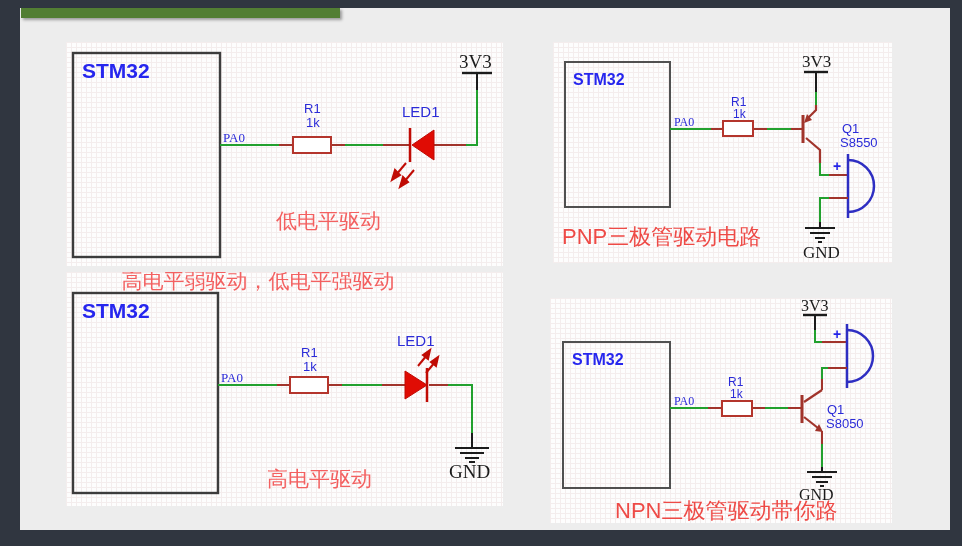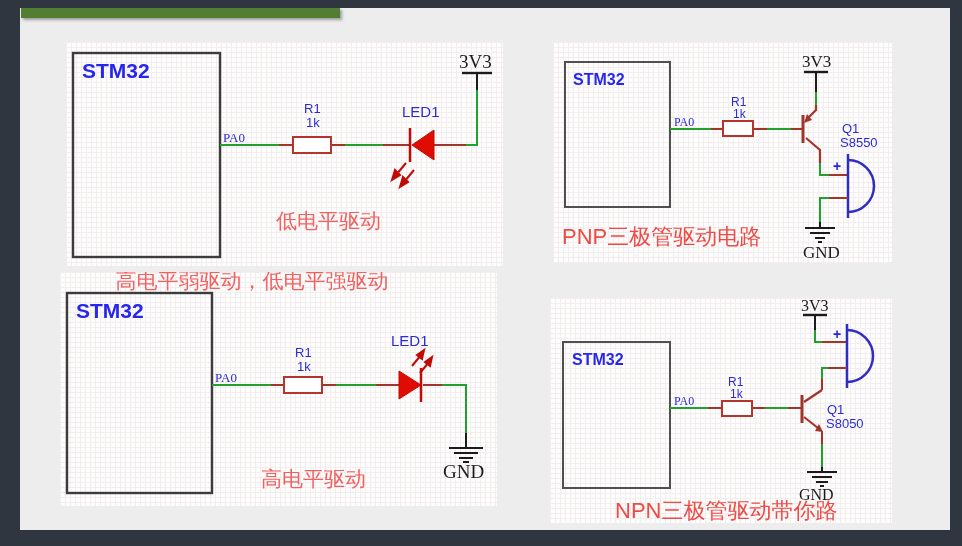--- a/index.html
+++ b/index.html
@@ -21,21 +21,21 @@
     position:absolute;
     background-color:#fdfdfd;
     background-image:
       linear-gradient(#f4eded 1px, transparent 1px),
       linear-gradient(90deg,#f4eded 1px, transparent 1px);
     background-size:5px 5px;
   }
   .panel svg{position:absolute;left:0;top:0;}
   #p1{left:66px;top:42px;width:437px;height:224px;}
   #p2{left:553px;top:42px;width:339px;height:221px;}
-  #p3{left:60px;top:272px;width:437px;height:234px;}
+  #p3{left:66px;top:272px;width:437px;height:234px;}
   #p4{left:550px;top:298px;width:342px;height:225px;}
 
   text{font-family:"Liberation Sans", sans-serif;}
   .chiplab{font-size:21px;font-weight:bold;fill:#2626ee;}
   .chiplab-sm{font-size:16px;font-weight:bold;fill:#2626ee;}
   .reflab{font-size:13px;fill:#2b2bd8;}
   .reflab-lg{font-size:15px;fill:#2b2bd8;}
   .reflab-sm{font-size:12px;fill:#2b2bd8;}
   .netlab{font-family:"Liberation Serif", serif;fill:#1b1b1b;}
   .pinlab{font-family:"Liberation Serif", serif;fill:#2a2ad8;}

